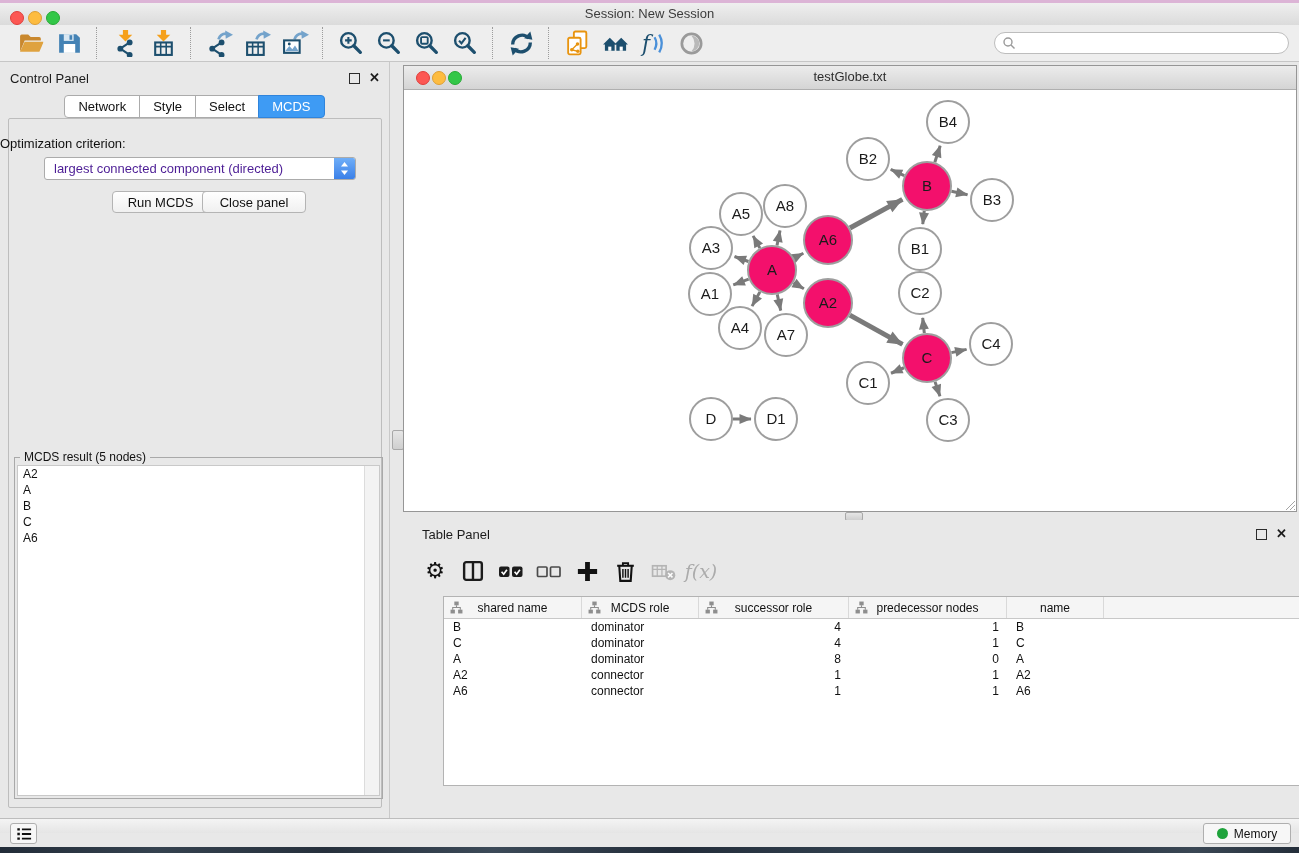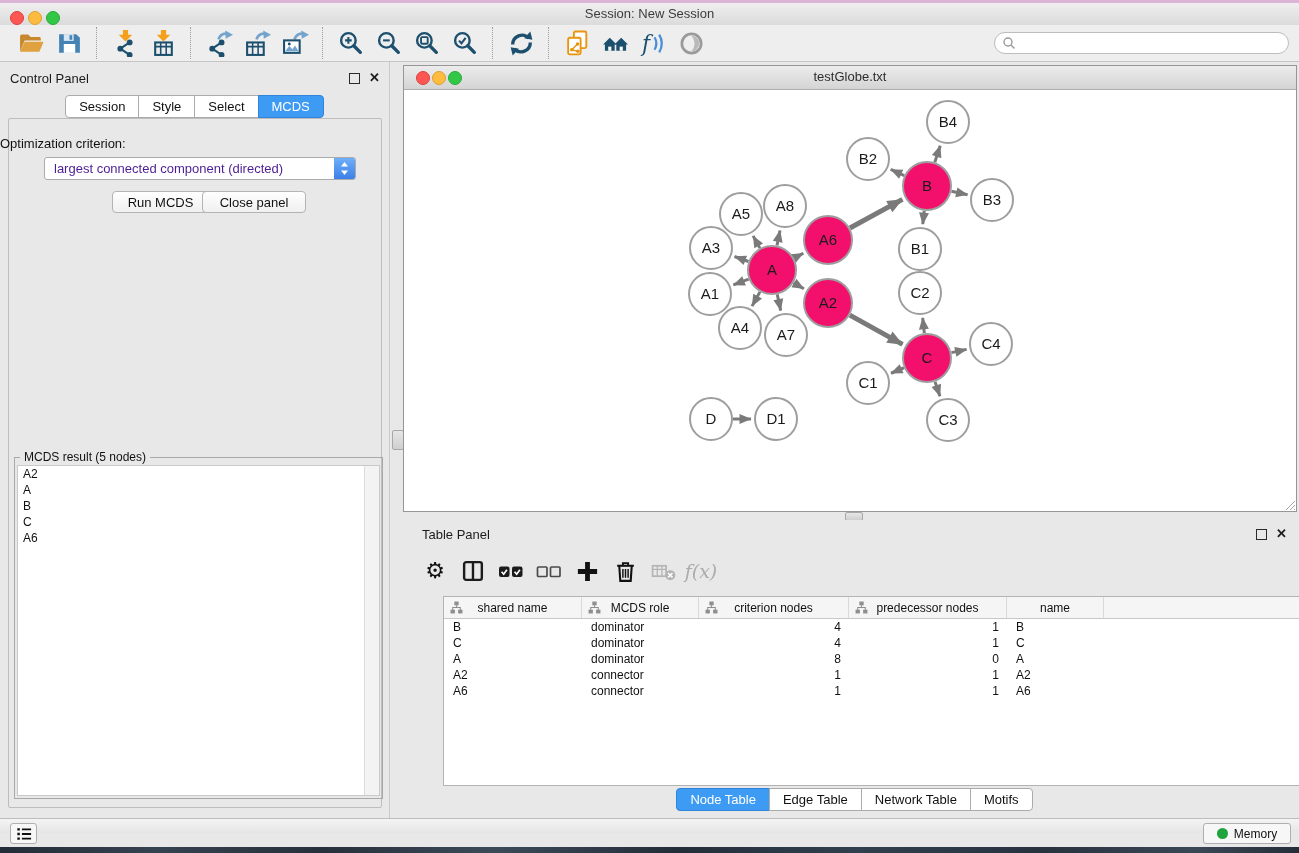--- a/index.html
+++ b/index.html
@@ -311,21 +311,21 @@
   </div>
 </div>
 
 <div class="control-panel">
   <div class="cp-header">
     <span class="cp-title">Control Panel</span>
     <span class="float-box"></span>
     <span class="close-x">✕</span>
   </div>
   <div class="cp-tabs" id="cp-tabs">
-      <div class="seg-tab">Session</div>
+      <div class="seg-tab">Network</div>
       <div class="seg-tab">Style</div>
       <div class="seg-tab">Select</div>
       <div class="seg-tab active">MCDS</div>
     </div>
   <div class="cp-content"></div>
   <div class="opt-label">Optimization criterion:</div>
   <div class="opt-select">
     <span class="sel-text">largest connected component (directed)</span>
     <span class="opt-stepper">
       <svg width="9" height="15" viewBox="0 0 9 15">
@@ -559,21 +559,21 @@
           </svg>
           <span>MCDS role</span>
         </div>
         <div class="th-cell" style="width: 150px;">
           <svg class="hdr-icon" width="13" height="13" viewBox="0 0 12 12">
             <rect x="4" y="0.5" width="4" height="3.5" fill="#8E8E8E"></rect>
             <rect x="0.5" y="8" width="4" height="3.5" fill="#8E8E8E"></rect>
             <rect x="7.5" y="8" width="4" height="3.5" fill="#8E8E8E"></rect>
             <path d="M6 4 v2 M2.5 8 V6 h7 v2" stroke="#8E8E8E" fill="none" stroke-width="1"></path>
           </svg>
-          <span>criterion nodes</span>
+          <span>successor role</span>
         </div>
         <div class="th-cell" style="width: 158px;">
           <svg class="hdr-icon" width="13" height="13" viewBox="0 0 12 12">
             <rect x="4" y="0.5" width="4" height="3.5" fill="#8E8E8E"></rect>
             <rect x="0.5" y="8" width="4" height="3.5" fill="#8E8E8E"></rect>
             <rect x="7.5" y="8" width="4" height="3.5" fill="#8E8E8E"></rect>
             <path d="M6 4 v2 M2.5 8 V6 h7 v2" stroke="#8E8E8E" fill="none" stroke-width="1"></path>
           </svg>
           <span>predecessor nodes</span>
         </div>
@@ -612,26 +612,20 @@
         </div>
         <div class="tbl-row">
           <div class="td-cell td-left" style="width: 138px;">A6</div>
           <div class="td-cell td-left" style="width: 117px;">connector</div>
           <div class="td-cell td-right" style="width: 150px;">1</div>
           <div class="td-cell td-right" style="width: 158px;">1</div>
           <div class="td-cell td-left" style="width: 97px;">A6</div>
         </div>
       </div>
   </div>
-  <div class="tp-tabs" id="tp-tabs">
-      <div class="seg-tab active">Node Table</div>
-      <div class="seg-tab">Edge Table</div>
-      <div class="seg-tab">Network Table</div>
-      <div class="seg-tab">Motifs</div>
-    </div>
 </div>
 
 <div class="status-bar">
   <div class="sb-btn list-btn">
     <svg width="20" height="20" viewBox="0 0 24 24">
       <path d="M4 6.5 h3 M4 12 h3 M4 17.5 h3" stroke="#111" stroke-width="2.8"></path>
       <path d="M9.5 6.5 h11 M9.5 12 h11 M9.5 17.5 h11" stroke="#111" stroke-width="2.2"></path>
     </svg>
   </div>
   <div class="sb-btn memory-btn">

